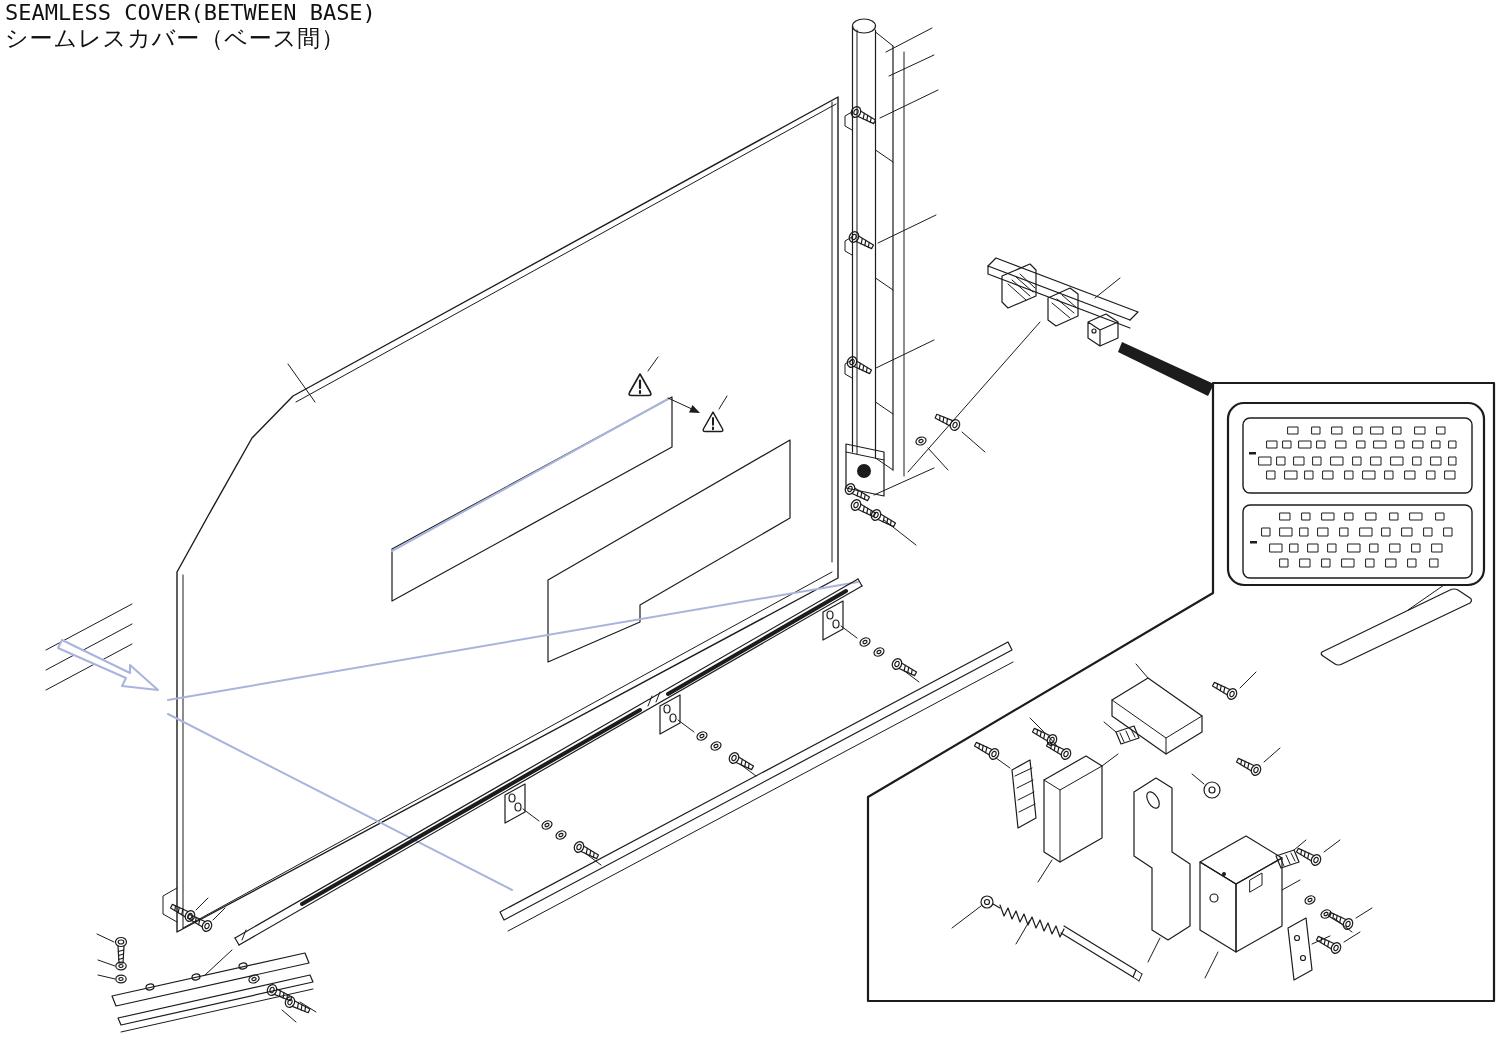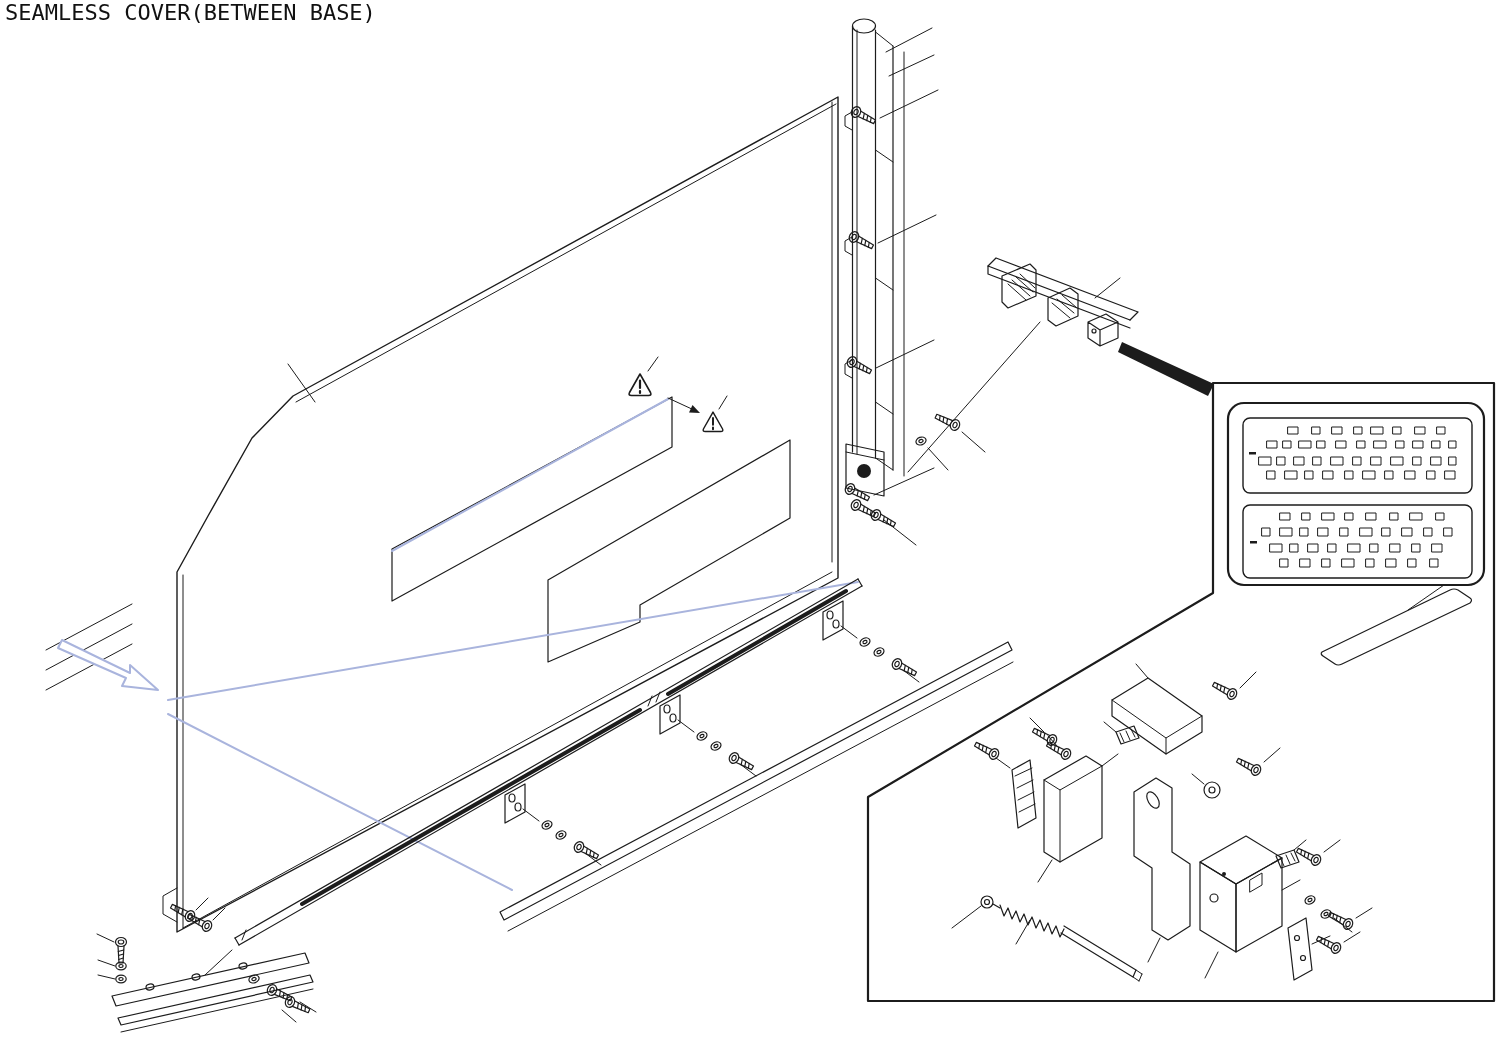--- a/index.html
+++ b/index.html
@@ -20,20 +20,21 @@
   .acc{fill:none;stroke:#a9b4dd;stroke-width:2;stroke-linecap:round;}
   .accfill{fill:#ffffff;stroke:#a9b4dd;stroke-width:2;stroke-linejoin:round;}
 </style>
 </head>
 <body>
 
 <div class="page">
 
   <div class="titles">
     <div class="title-en">SEAMLESS COVER(BETWEEN BASE)</div>
+    <div class="title-ja">シームレスカバー（ベース間）</div>
   </div>
 
   <svg class="diagram" width="1504" height="1056" viewBox="0 0 1504 1056" xmlns="http://www.w3.org/2000/svg">
 
     <defs>
       <g id="screw" class="ln">
         <ellipse cx="0" cy="0" rx="4.5" ry="5.5"></ellipse>
         <ellipse cx="0" cy="0" rx="2" ry="2.8"></ellipse>
         <path d="M4,-3 L21,-2 M4,3 L21,2 M21,-2 L21,2"></path>
         <path d="M8,-2.7 L9.5,2.7 M12,-2.5 L13.5,2.5 M16,-2.3 L17.5,2.3"></path>

